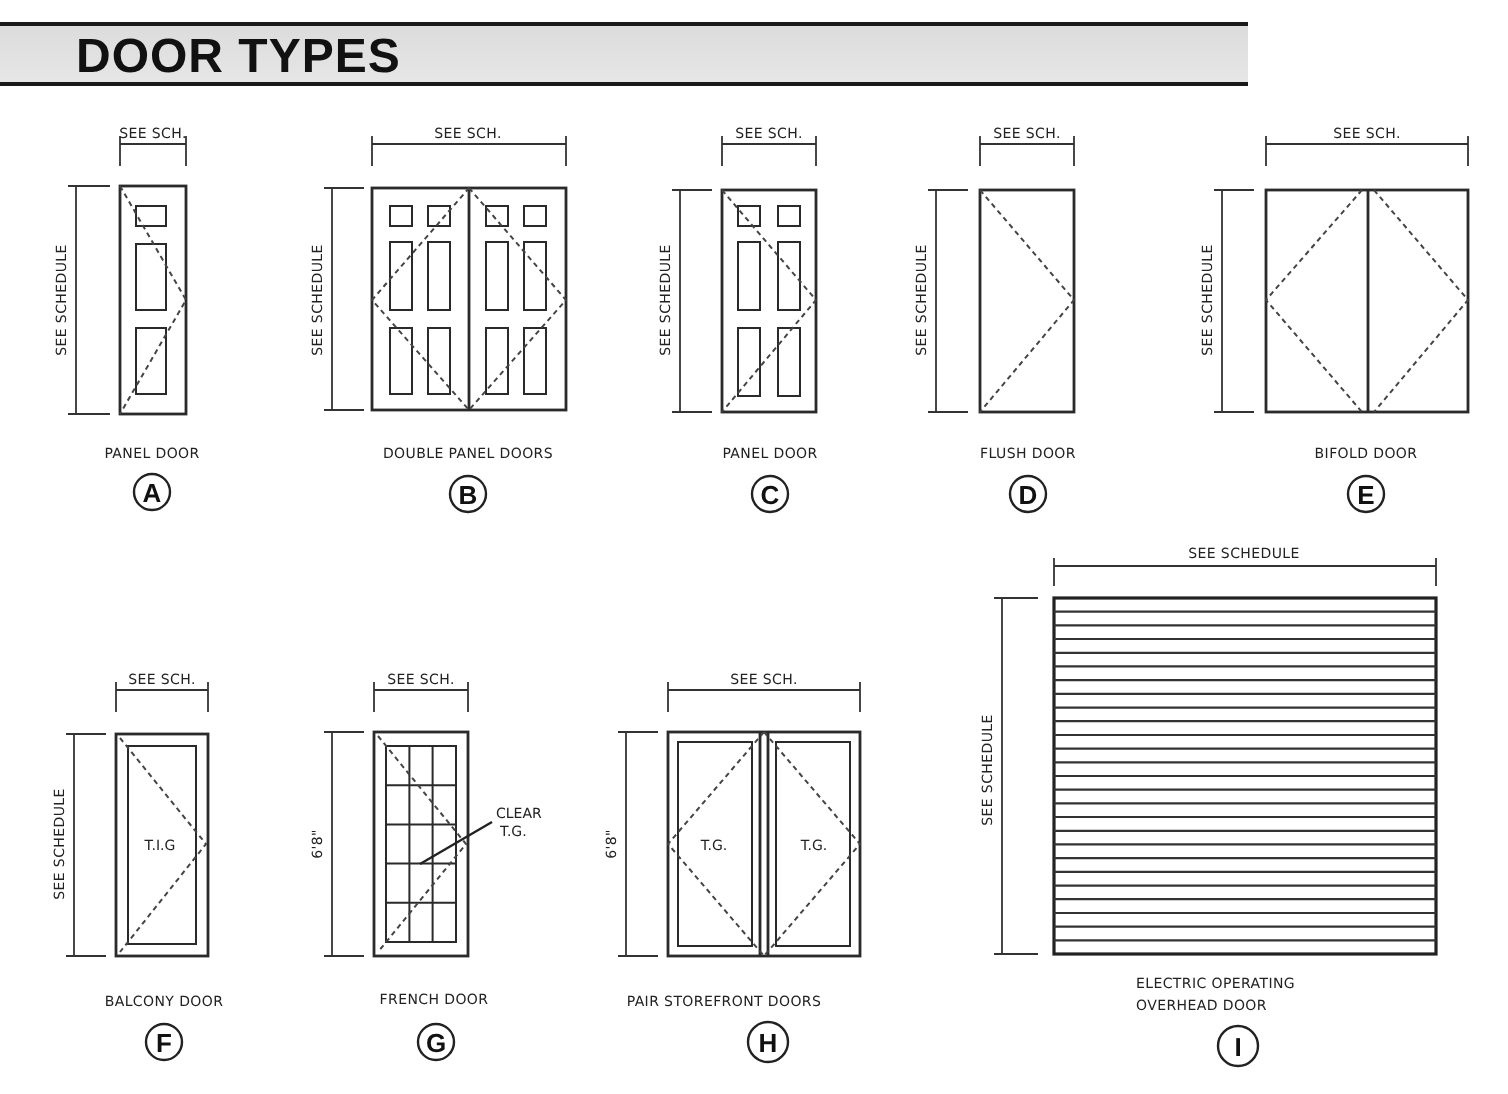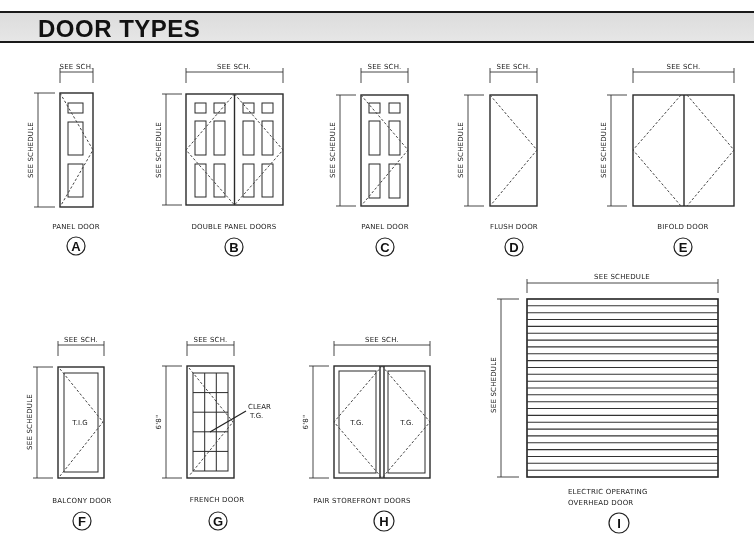--- a/index.html
+++ b/index.html
@@ -1,18 +1,18 @@
 <!DOCTYPE html>
 <html><head>
 <meta charset="utf-8">
 <style>
   html, body { margin: 0; padding: 0; background: #ffffff; }
   body { width: 754px; height: 547px; position: relative; overflow: hidden; font-family: "Liberation Sans", sans-serif; }
   .title-bar {
-    position: absolute; left: 0; top: 11px; width: 754px; height: 32px;
+    position: absolute; left: 0; top: 11px; width: 624px; height: 32px;
     background: linear-gradient(#dcdcdc, #e6e6e6);
     border-top: 2px solid #1a1a1a; border-bottom: 2px solid #1a1a1a;
     box-sizing: border-box;
   }
   .title-text {
     position: absolute; left: 38px; top: 2px;
     font-family: "Liberation Sans", sans-serif; font-weight: bold;
     font-size: 24px; letter-spacing: 0.5px; color: #111;
   }
   svg.drawing { position: absolute; left: 0; top: 0; }

